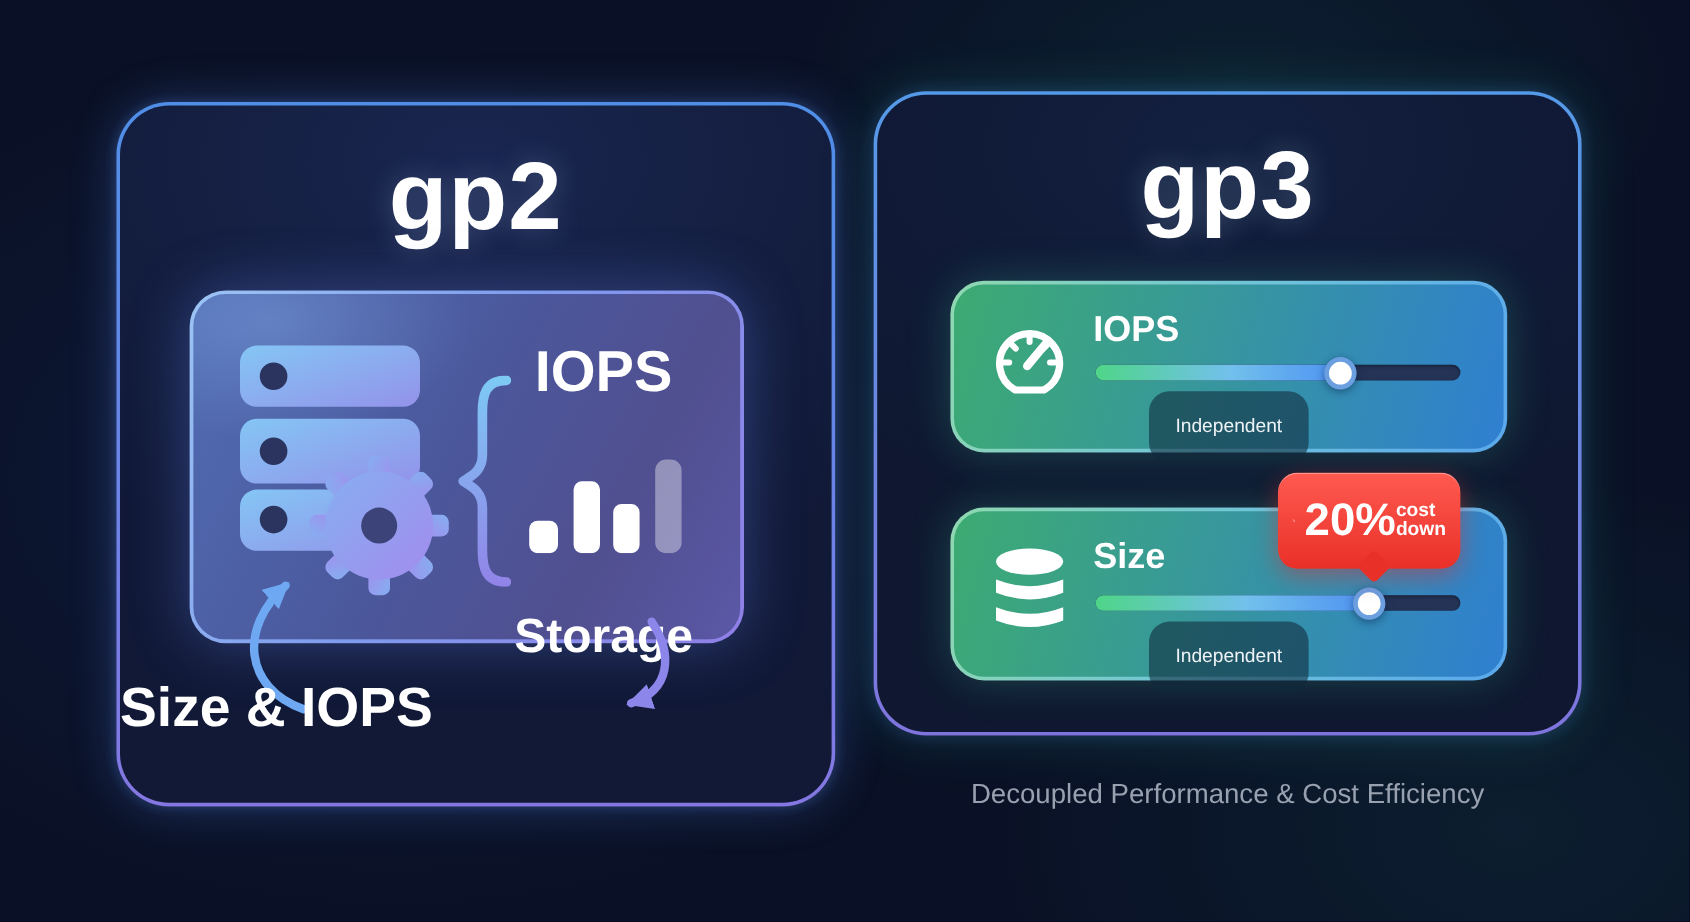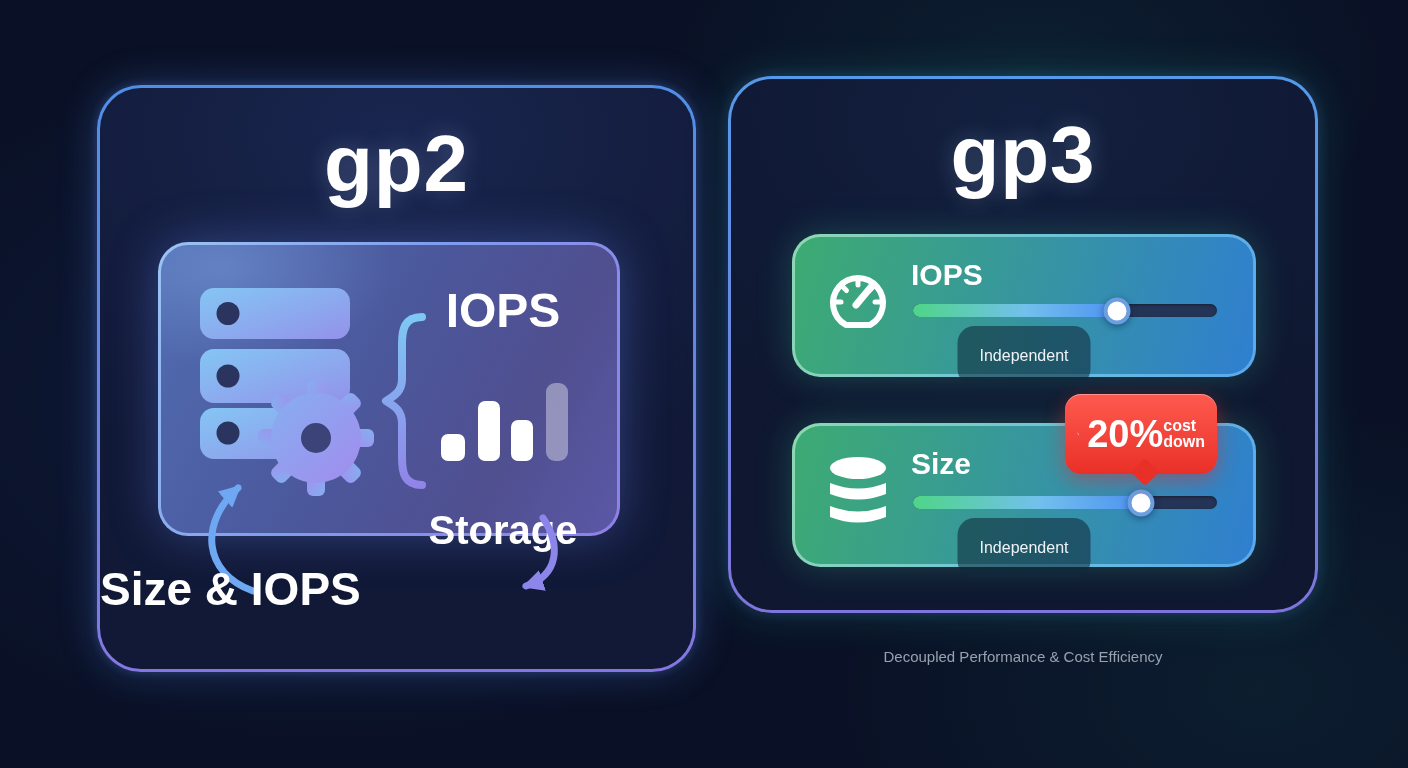--- a/index.html
+++ b/index.html
@@ -65,21 +65,21 @@
   .cost-badge{position:absolute;left:334px;top:315px;width:152px;height:80px;border-radius:16px;
     background:linear-gradient(180deg,#ff5a50 0%,#e93028 100%);
     box-shadow:0 6px 20px rgba(230,40,40,.45), inset 0 1px 0 rgba(255,255,255,.35);
     display:flex;align-items:center;gap:8px;padding:0 12px;box-sizing:border-box;z-index:5;}
   .cost-badge::after{content:'';position:absolute;left:70px;bottom:-8px;width:20px;height:20px;
     background:#e93028;transform:rotate(45deg);border-radius:4px;}
   .cost-col{display:flex;flex-direction:row;align-items:flex-start;}
   .cost-value{color:#ffffff;font-size:38px;font-weight:bold;line-height:1;}
   .cost-label{color:#ffffff;font-size:16px;font-weight:bold;line-height:1;margin-top:3px;}
   .caption{position:absolute;left:728px;top:648px;width:590px;text-align:center;
-    color:#98a1b0;font-size:15px;}
+    color:#98a1b0;font-size:23px;}
   svg{display:block;}
   .abs{position:absolute;}
 </style>
 </head>
 <body>
 
 <div class="stage">
 
   <div class="panel" id="gp2-panel">
     <div class="panel-inner">

